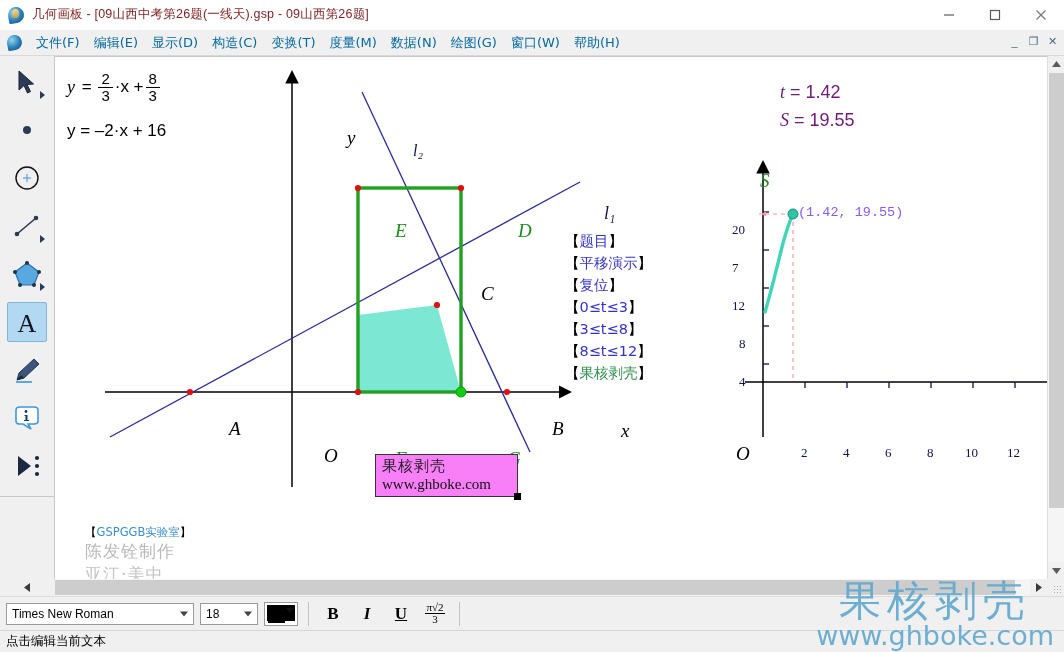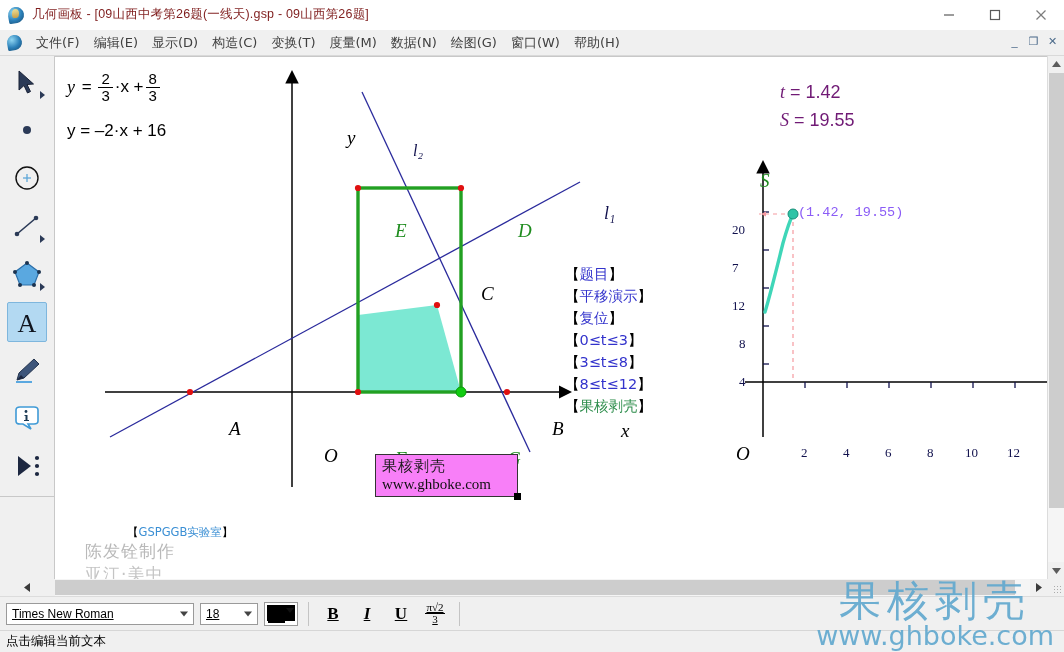--- a/index.html
+++ b/index.html
@@ -65,21 +65,21 @@
     width: 15px; height: 15px; margin-left: 7px; margin-right: 7px;
     position: relative; flex: none;
   }
   .doc-icon .drop {
     position: absolute; inset: 0;
     background: radial-gradient(circle at 35% 30%, #8fd6f2 0%, #2a7fb8 55%, #17486d 100%);
     border-radius: 50% 50% 50% 10%;
     transform: rotate(-10deg);
   }
   .menu-item {
-    font-size: 13px; color: #404040;
+    font-size: 13px; color: #0369a1;
     padding: 19px 7px;
     white-space: nowrap;
     font-family: "DejaVu Sans", "Liberation Sans", sans-serif;
   }
   .mdi-ctrls { position: absolute; right: 2px; top: 2px; display: flex; gap: 0; }
   .mdi-btn {
     width: 19px; height: 19px;
     display: flex; align-items: center; justify-content: center;
     font-size: 11px; color: #4b6a8a;
     border: 1px solid transparent;
@@ -162,21 +162,20 @@
     opacity:.8;
   }
 
   
   .formatbar {
     height: 34px; min-height: 34px;
     background: #f0f0f0;
     display: flex; align-items: center;
     padding-left: 6px; gap: 6px;
     border-top: 1px solid #dcdcdc;
-    text-decoration: underline;
   }
   .combo {
     height: 22px; background: #fff;
     border: 1px solid #9a9a9a;
     display: flex; align-items: center;
     font-size: 12px; color: #000; padding-left: 5px;
     position: relative;
     font-family: "Liberation Sans", sans-serif;
   }
   .combo .caret {
@@ -233,21 +232,20 @@
   .eqn i { font-family: "Liberation Serif", serif; font-style: italic; font-size: 18px; }
   .frac { display: inline-flex; flex-direction: column; align-items: center;
           vertical-align: middle; line-height: 1.05; font-size: 15px; }
   .frac .n { padding: 0 3px; }
   .frac .d { border-top: 1.5px solid #000; padding: 0 3px; }
 
   .menu-link {
     position: absolute; white-space: nowrap;
     font-family: "DejaVu Sans", "Liberation Sans", sans-serif;
     font-size: 14.5px;
-    margin-top: 33px;
   }
   .menu-link .brk { color: #000; }
   .menu-link .txt { color: #3333cc; }
   .menu-link .txt.green { color: #2b8c4a; }
 
   .ptlabel {
     position: absolute;
     font-family: "Liberation Serif", serif;
     font-style: italic;
     font-size: 19px;
@@ -290,21 +288,21 @@
   }
   .wmbox .handle {
     position: absolute; right: -4px; bottom: -4px;
     width: 7px; height: 7px; background: #000;
   }
 
   .credit {
     position: absolute; white-space: nowrap;
     font-family: "DejaVu Sans", "Liberation Sans", sans-serif;
   }
-  .credit .lab { font-size: 11.5px; margin-left: 42px; }
+  .credit .lab { font-size: 11.5px; }
   .credit .lab .brk { color: #000; }
   .credit .lab .txt { color: #3b8fd4; }
   .credit .name {
     font-size: 17px; color: #b9b9b9; font-weight: 500; letter-spacing: 1px;
   }
   .credit .name2 {
     font-size: 17px; color: #c4c4c4; letter-spacing: 1px;
   }
 
   

